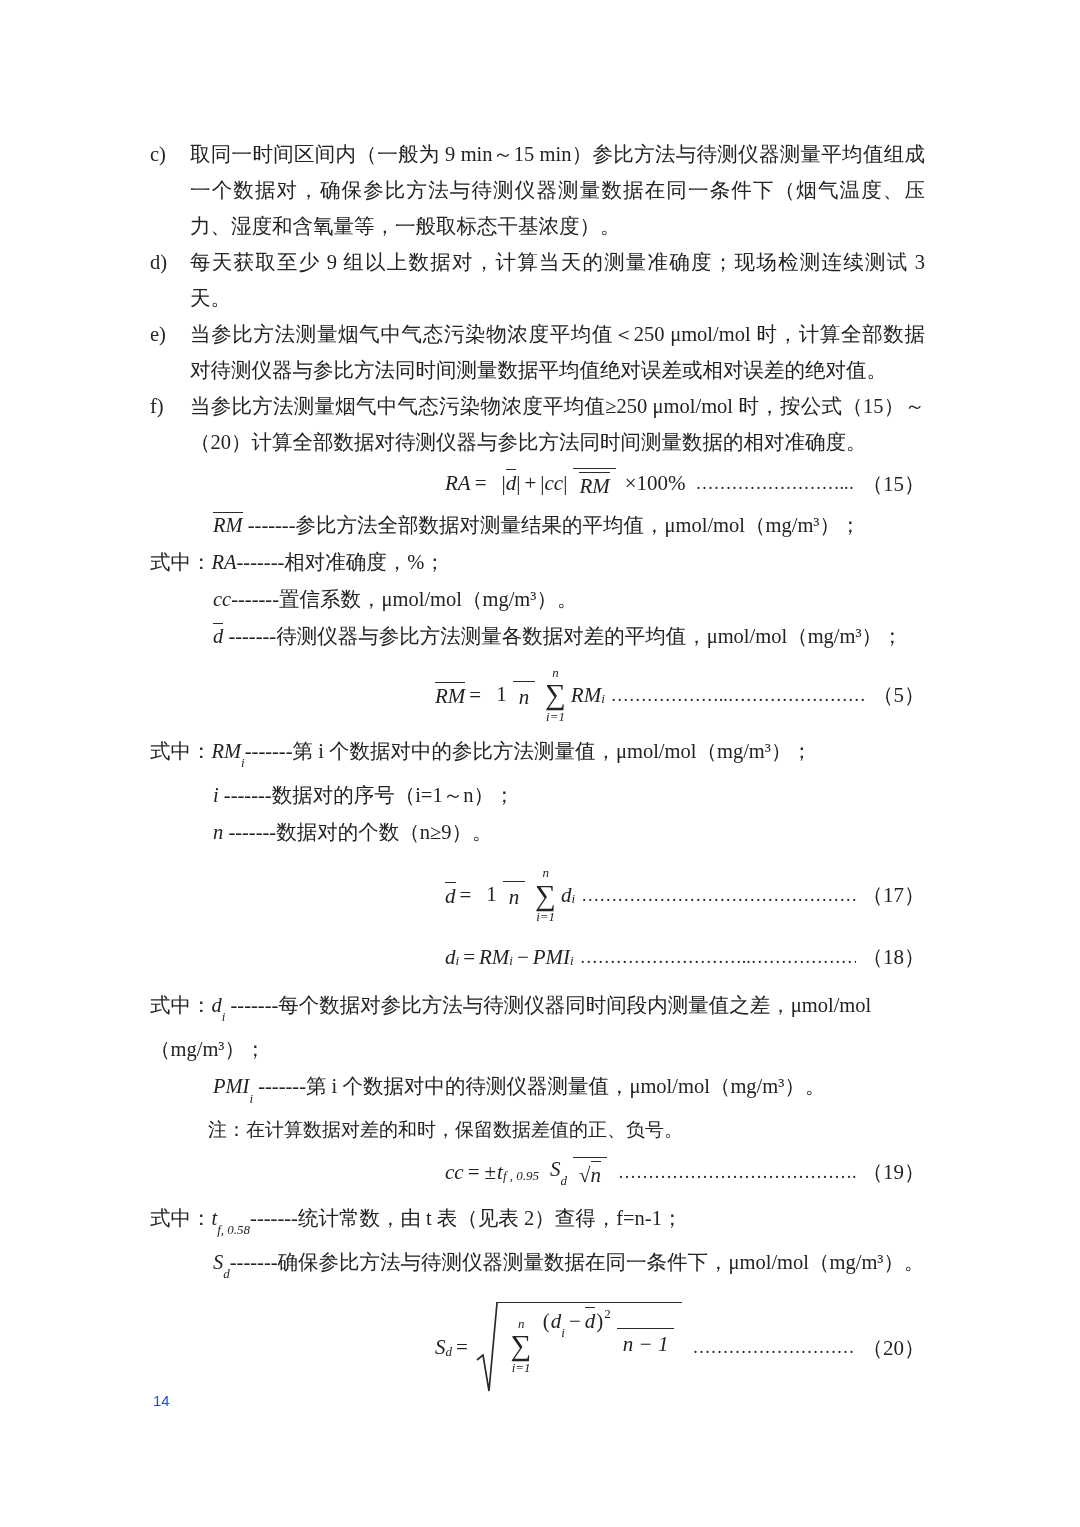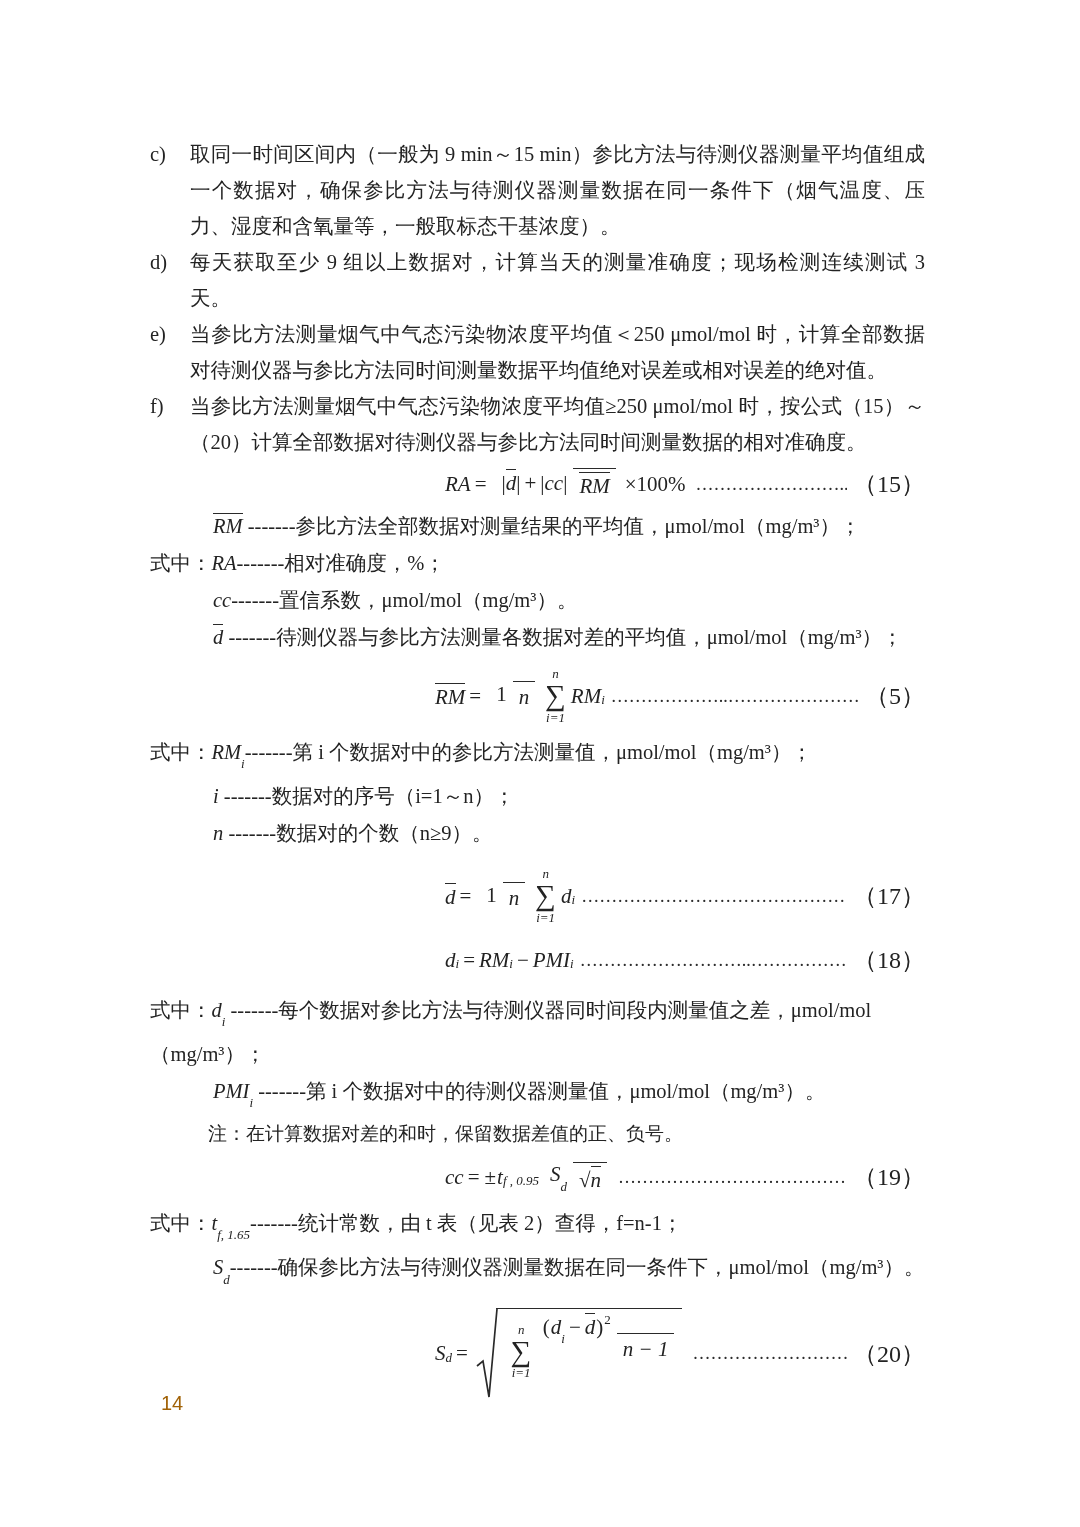--- a/index.html
+++ b/index.html
@@ -22,32 +22,32 @@
   .note-line { font-size:19px; line-height:30px; padding-left:58px; margin:2px 0 2px; }
 
   
   .mi { font-style:italic; }
   .mo { font-style:normal; padding:0 4px; }
   .msub { font-size:13px; font-style:italic; position:relative; top:4px; }
   .ol { display:inline-block; border-top:1.5px solid #2a2a2a; padding-top:1px; line-height:1.15; }
   .eq-row { display:flex; align-items:center; font-size:21px; }
   .eq-row .math { display:inline-flex; align-items:center; white-space:nowrap; flex:0 0 auto; }
   .eq-row .dots { flex:1 1 0; overflow:hidden; white-space:nowrap; margin:0 6px; font-size:18px; color:#2e2e2e; }
-  .eq-row .eqnum { flex:0 0 auto; font-size:24px; }
+  .eq-row .eqnum { flex:0 0 auto; font-size:21px; }
   .frac { display:inline-flex; flex-direction:row; align-items:center; margin:0 5px; }
   .frac .num { padding:0 6px 2px; line-height:1.2; }
   .frac .den { border-top:1.5px solid #2a2a2a; padding:3px 6px 0; line-height:1.2; }
   .sum { display:inline-flex; flex-direction:column; align-items:center; line-height:1; margin:0 5px; }
   .sum .lim { font-size:13px; font-style:italic; line-height:1.25; }
   .sum .sg { font-size:29px; line-height:.95; font-style:normal; }
   .sqrt { display:inline-flex; align-items:flex-start; margin:0 4px; }
   .sqrt-body { border-top:1.6px solid #2a2a2a; padding:4px 8px 0 4px; display:flex; align-items:center; margin-left:-2px; }
   sup.sq { font-size:13px; font-style:normal; position:relative; top:-2px; }
 
-  .pagenum { position:absolute; left:153px; top:1392px; font-size:20px; font-family:"Liberation Sans","DejaVu Sans",sans-serif; color:#a16207;margin-left:8px; }
+  .pagenum { position:absolute; left:153px; top:1392px; font-size:15px; font-family:"Liberation Sans","DejaVu Sans",sans-serif; color:#1d4ed8; }
 
   
   .mt8{margin-top:8px;} .mt10{margin-top:10px;} .mt12{margin-top:12px;} .mt14{margin-top:14px;} .mt18{margin-top:18px;}
   .mb8{margin-bottom:8px;} .mb12{margin-bottom:12px;} .mb14{margin-bottom:14px;} .mb16{margin-bottom:16px;}
   .ind285{padding-left:285px;} .ind295{padding-left:295px;}
 </style>
 </head>
 <body>
 
 <div class="content">
@@ -188,21 +188,21 @@
         <span class="num"><span class="mi">S</span><sub class="msub">d</sub></span>
         <span class="den"><span>√</span><span class="ol mi">n</span></span>
       </span>
     </span>
     <span class="dots">…………………………………...……</span>
     <span class="eqnum">（19）</span>
   </div>
 
   <div>
     <div class="def-line haslead">
-      <span>式中：</span><span class="mi">t</span><sub class="msub">f, 1.65</sub><span>-------</span><span>统计常数，由 t 表（见表 2）查得，f=n-1；</span>
+      <span>式中：</span><span class="mi">t</span><sub class="msub">f, 0.58</sub><span>-------</span><span>统计常数，由 t 表（见表 2）查得，f=n-1；</span>
     </div>
     <div class="def-line">
       <span class="mi">S</span><sub class="msub">d</sub><span>-------</span><span>确保参比方法与待测仪器测量数据在同一条件下，μmol/mol（mg/m³）。</span>
     </div>
   </div>
 
   <div class="eq-row mt14 mb14 ind285">
     <span class="math">
       <span class="mi">S</span>
         <sub class="msub">d</sub>

